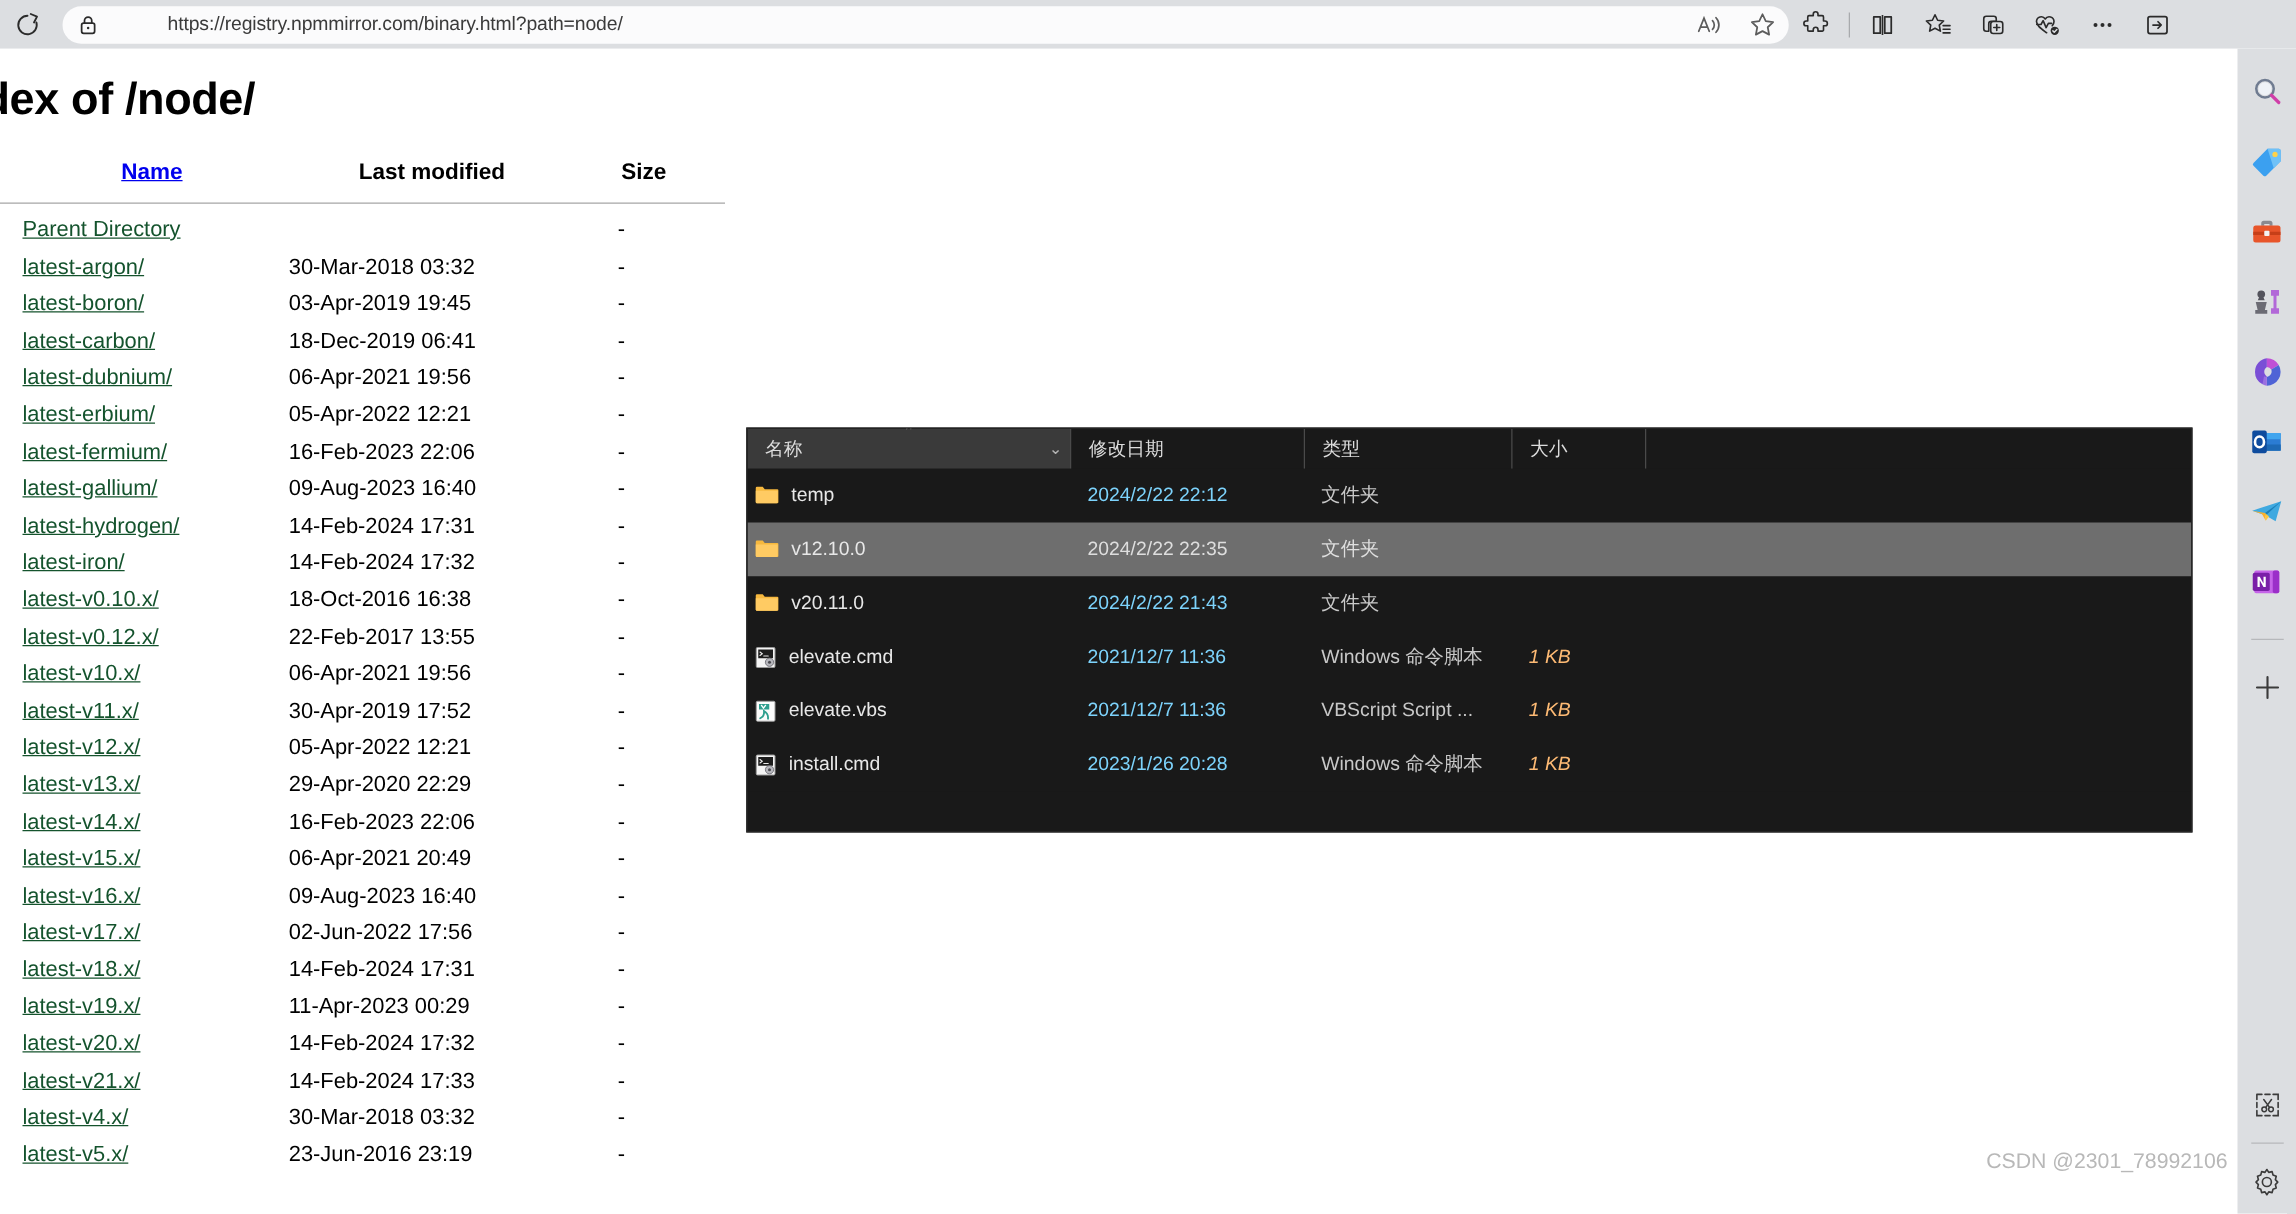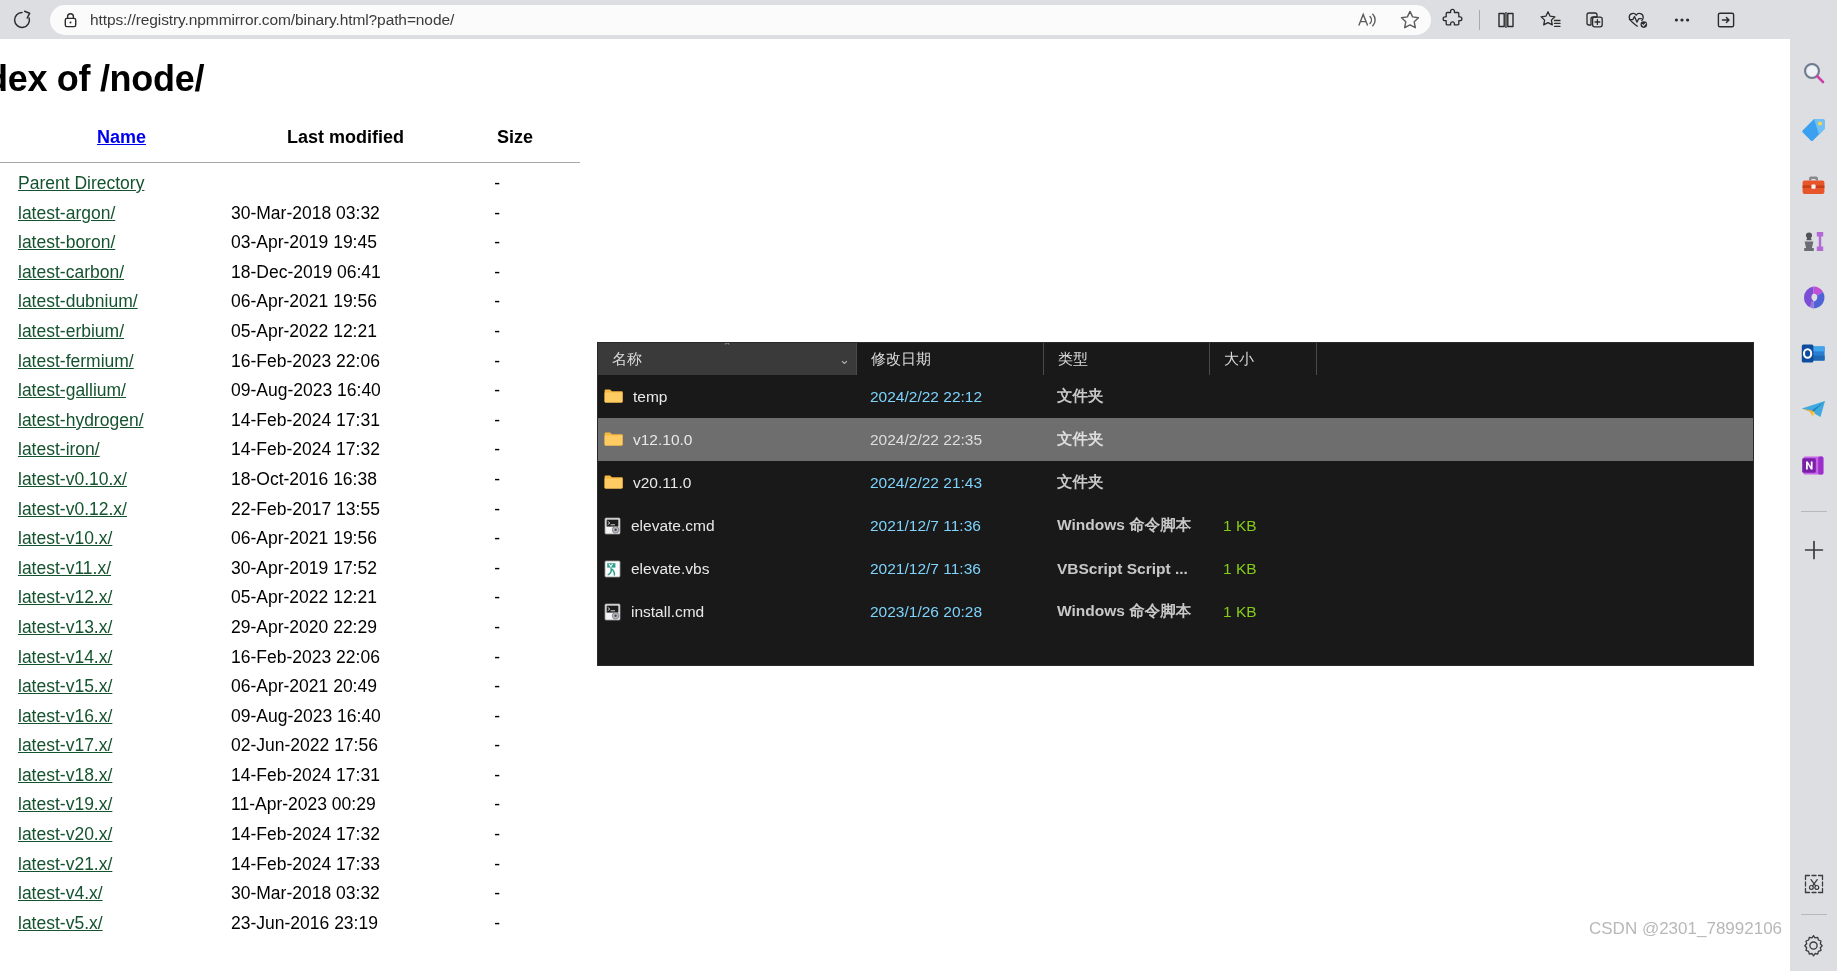--- a/index.html
+++ b/index.html
@@ -26,21 +26,21 @@
   .omnibox {
     position: relative;
     height: 30px; flex: 0 0 auto; width: 1381px;
     background: #fbfbfc; border-radius: 15px;
     display: flex; align-items: center;
     margin-left: 6px;
   }
   .lock-ico { width: 40px; display: flex; align-items: center; justify-content: center; }
   .url-text {
     flex: 1; font-size: 15.5px; color: #3b3b3b; letter-spacing: -0.1px;
-    white-space: nowrap; overflow: hidden;
+    white-space: nowrap; overflow: hidden; margin-left: 44px;
   }
   .omni-btn {
     width: 42px; height: 30px; display: flex; align-items: center; justify-content: center;
     cursor: pointer;
   }
   .chrome-btn {
     width: 44px; height: 39px; display: flex; align-items: center; justify-content: center;
     cursor: pointer;
   }
   .chrome-sep { width: 1px; height: 20px; background: #a8aaad; margin: 0 4px; }
@@ -127,22 +127,22 @@
     position: relative; height: 43px;
     display: flex; align-items: center;
     font-size: 15.5px; color: #e8e8e8;
   }
   .exp-row.selected { background: #6e6e6e; }
   .exp-row.selected .c-date, .exp-row.selected .c-type { color: #dedede; }
   .cell { white-space: nowrap; overflow: hidden; }
   .c-name { display: flex; padding-left: 6px; }
   .c-name .glyph { margin-right: 10px; display: inline-flex; }
   .c-date { color: #7dd3fc; padding-left: 14px; }
-  .c-type { color: #c8c8c8; padding-left: 14px; font-weight: bold; }
-  .c-size { color: #84cc16; padding-left: 14px; }
+  .c-type { color: #c8c8c8; padding-left: 14px; }
+  .c-size { color: #fdba74; padding-left: 14px; font-style: italic; }
 
   
   .page-scroll {
     position: absolute; right: 0; top: 39px; width: 32px; height: 932px;
     background: #ffffff;
   }
   .ps-arrow {
     position: absolute; left: 0; top: 6px; width: 32px; height: 16px;
     display: flex; align-items: center; justify-content: center;
     color: #6b6b6b; font-size: 11px; cursor: pointer;

